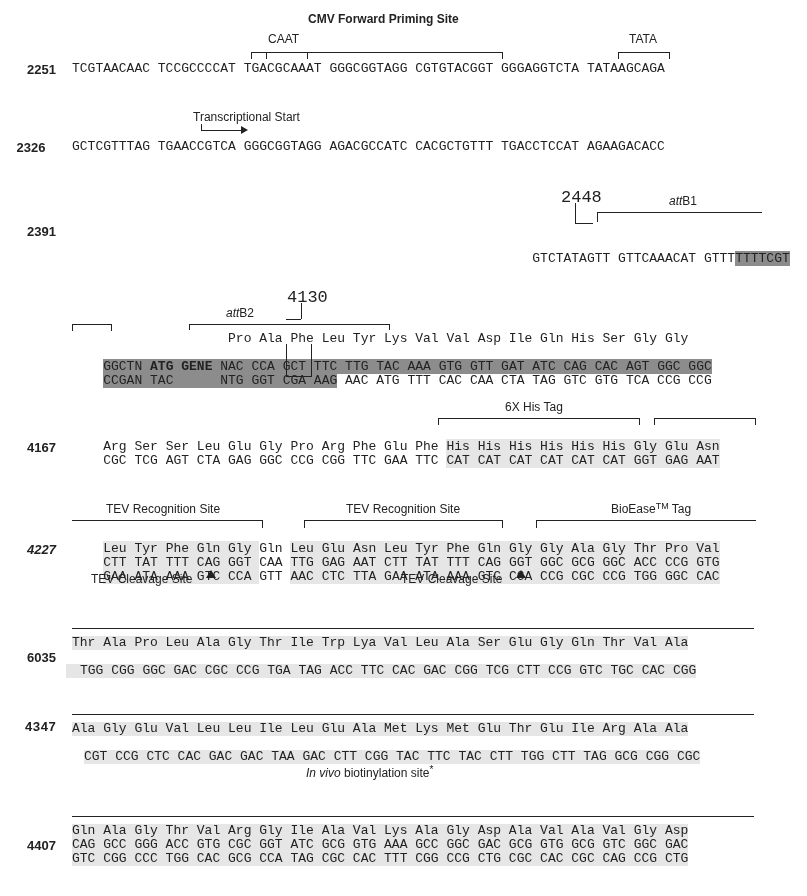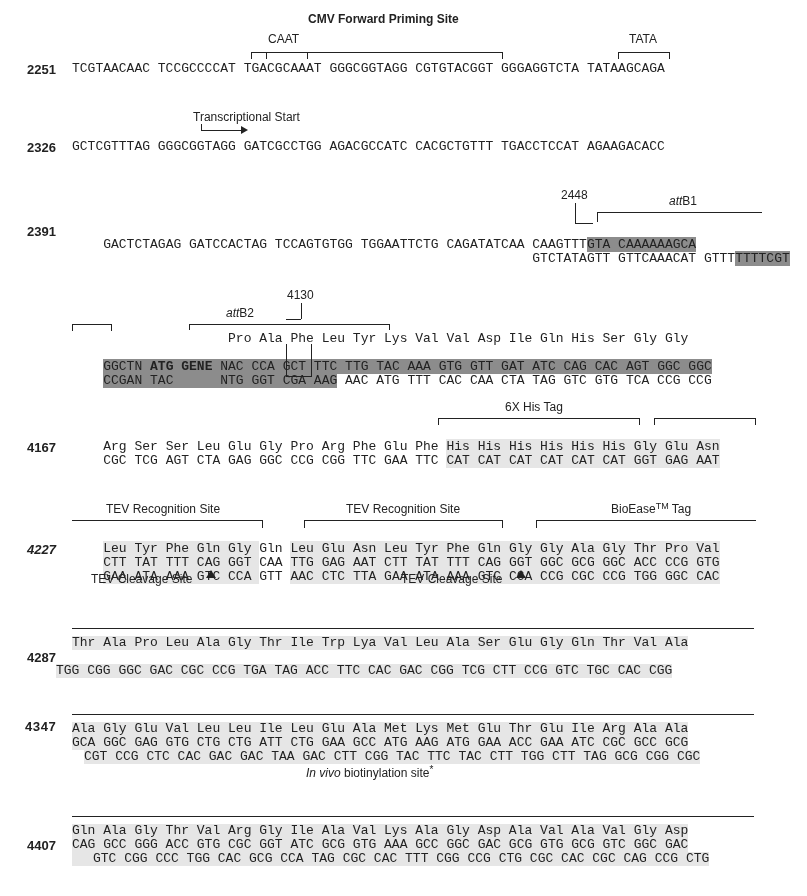--- a/index.html
+++ b/index.html
@@ -58,21 +58,22 @@
     height: 0;
   }
   .shade-dark {
     background: #8c8c8c;
   }
   .shade-light {
     background: #e6e6e6;
   }
   .callout {
     position: absolute;
-    font-size: 12px;
+    font-size: 17px;
+    font-family: Liberation Mono, monospace;
   }
   .callout .vline {
     width: 0;
     border-left: 1px solid #222;
     position: absolute;
   }
   .tri {
     position: absolute;
     width: 0; height: 0;
     border-left: 5px solid transparent;
@@ -101,41 +102,38 @@
   <div class="seqfont seqline" style="left:66px; top:50px;">TCGTAACAAC TCCGCCCCAT TGACGCAAAT GGGCGGTAGG CGTGTACGGT GGGAGGTCTA TATAAGCAGA</div>
 </div>
 
 <div class="blk" style="height:56px">
   <div class="annolabel" style="position:absolute; left:187px; top:0;">Transcriptional Start</div>
 
   <div class="arrowline" style="left:195px; top:20px; width:40px;"></div>
   <div style="position:absolute;left:195px;top:14px;border-left:1px solid #222;height:7px"></div>
   <div class="arrowhead" style="left:235px; top:16px;"></div>
 
-  <div class="rownum" style="top:30px;">2326</div>
-  <div class="seqfont seqline" style="left:66px; top:30px;">GCTCGTTTAG GGGCGGTAGG GATCGCCTGG AGACGCCATC CACGCTGTTT TGACCTCCAT AGAAGACACC</div>
+  <div class="rownum" style="top:30px;text-align:center;">2326</div>
+  <div class="seqfont seqline" style="left:66px; top:30px;">GCTCGTTTAG TGAACCGTCA GGGCGGTAGG AGACGCCATC CACGCTGTTT TGACCTCCAT AGAAGACACC</div>
 </div>
 
 <div class="blk" style="height:78px">
 
   <div class="callout" style="left:555px; top:0;">
     <span>2448</span>
     <div class="vline" style="left:14px; top:15px; height:20px;"></div>
     <div style="position:absolute;left:14px;top:35px;border-top:1px solid #222;width:18px"></div>
   </div>
 
   <div class="annolabel" style="position:absolute; left:663px; top:6px;"><span class="ital">att</span>B1</div>
   <div class="overline" style="left:591px; top:24px; width:165px;"></div>
   <div style="position:absolute;left:591px;top:24px;border-left:1px solid #222;height:10px"></div>
 
   <div class="rownum" style="top:36px;">2391</div>
 
-  <div class="seqfont seqline" style="left:66px; top:36px;">
-    <span>GACTCTAGAG GATCCACTAG TCCAGTGTGG TGGAATTCTG CAGATATCAA CAAGTTT</span><span class="shade-dark">GTA CAAAAAAGCA</span>
-  </div>
   <div class="seqfont seqline" style="left:66px; top:50px;">
     <span>                                                       GTCTATAGTT GTTCAAACAT GTTT</span><span class="shade-dark">TTTTCGT</span>
   </div>
 </div>
 
 <div class="blk" style="height:90px">
 
   <div class="callout" style="left:281px; top:0;">
     <span>4130</span>
     <div class="vline" style="left:14px; top:15px; height:16px;"></div>
@@ -207,36 +205,35 @@
   <div class="tri" style="left:200px; top:68px;"></div>
 
   <div class="annolabel" style="position:absolute; left:395px; top:70px;">
     <span>TEV Cleavage Site</span>
   </div>
   <div class="tri" style="left:510px; top:68px;"></div>
 </div>
 
 <div class="blk" style="height:64px">
   <div class="overline" style="left:66px; top:6px; width:682px;"></div>
-  <div class="rownum" style="top:28px;">4287</div>
+  <div class="rownum" style="top:28px;">6035</div>
   <div class="seqfont seqline shade-light" style="left:66px; top:14px;">Thr Ala Pro Leu Ala Gly Thr Ile Trp Lya Val Leu Ala Ser Glu Gly Gln Thr Val Ala</div>
-  <div class="seqfont seqline shade-light" style="left:50px; top:42px;">TGG CGG GGC GAC CGC CCG TGA TAG ACC TTC CAC GAC CGG TCG CTT CCG GTC TGC CAC CGG</div>
+  <div class="seqfont seqline shade-light" style="left:60px; top:42px;padding-left:14px;">TGG CGG GGC GAC CGC CCG TGA TAG ACC TTC CAC GAC CGG TCG CTT CCG GTC TGC CAC CGG</div>
 </div>
 
 <div class="blk" style="height:80px">
   <div class="overline" style="left:66px; top:6px; width:682px;"></div>
   <div class="rownum" style="top:12px;font-family:Liberation Mono, monospace;">4347</div>
   <div class="seqfont seqline shade-light" style="left:66px; top:14px;">Ala Gly Glu Val Leu Leu Ile Leu Glu Ala Met Lys Met Glu Thr Glu Ile Arg Ala Ala</div>
-  <div class="seqfont seqline shade-light" style="left:66px; top:28px;">GCA GGC GAG GTG CTG CTG ATT CTG GAA GCC ATG AAG ATG GAA ACC GAA ATC CGC GCC GCG</div>
   <div class="seqfont seqline shade-light" style="left:66px; top:42px;margin-left:12px;">CGT CCG CTC CAC GAC GAC TAA GAC CTT CGG TAC TTC TAC CTT TGG CTT TAG GCG CGG CGC</div>
 
   <div class="annolabel" style="position:absolute;left:300px;top:58px;">
     <span class="ital">In vivo</span><span> biotinylation site</span><span class="star">*</span>
   </div>
 </div>
 
 <div class="blk" style="height:64px">
   <div class="overline" style="left:66px; top:6px; width:682px;"></div>
   <div class="rownum" style="top:28px;">4407</div>
   <div class="seqfont seqline shade-light" style="left:66px; top:14px;">Gln Ala Gly Thr Val Arg Gly Ile Ala Val Lys Ala Gly Asp Ala Val Ala Val Gly Asp</div>
   <div class="seqfont seqline shade-light" style="left:66px; top:28px;">CAG GCC GGG ACC GTG CGC GGT ATC GCG GTG AAA GCC GGC GAC GCG GTG GCG GTC GGC GAC</div>
-  <div class="seqfont seqline shade-light" style="left:66px; top:42px;padding-left:21px;">GTC CGG CCC TGG CAC GCG CCA TAG CGC CAC TTT CGG CCG CTG CGC CAC CGC CAG CCG CTG</div>
+  <div class="seqfont seqline shade-light" style="left:66px; top:42px;">GTC CGG CCC TGG CAC GCG CCA TAG CGC CAC TTT CGG CCG CTG CGC CAC CGC CAG CCG CTG</div>
 </div>
 
 </body></html>

